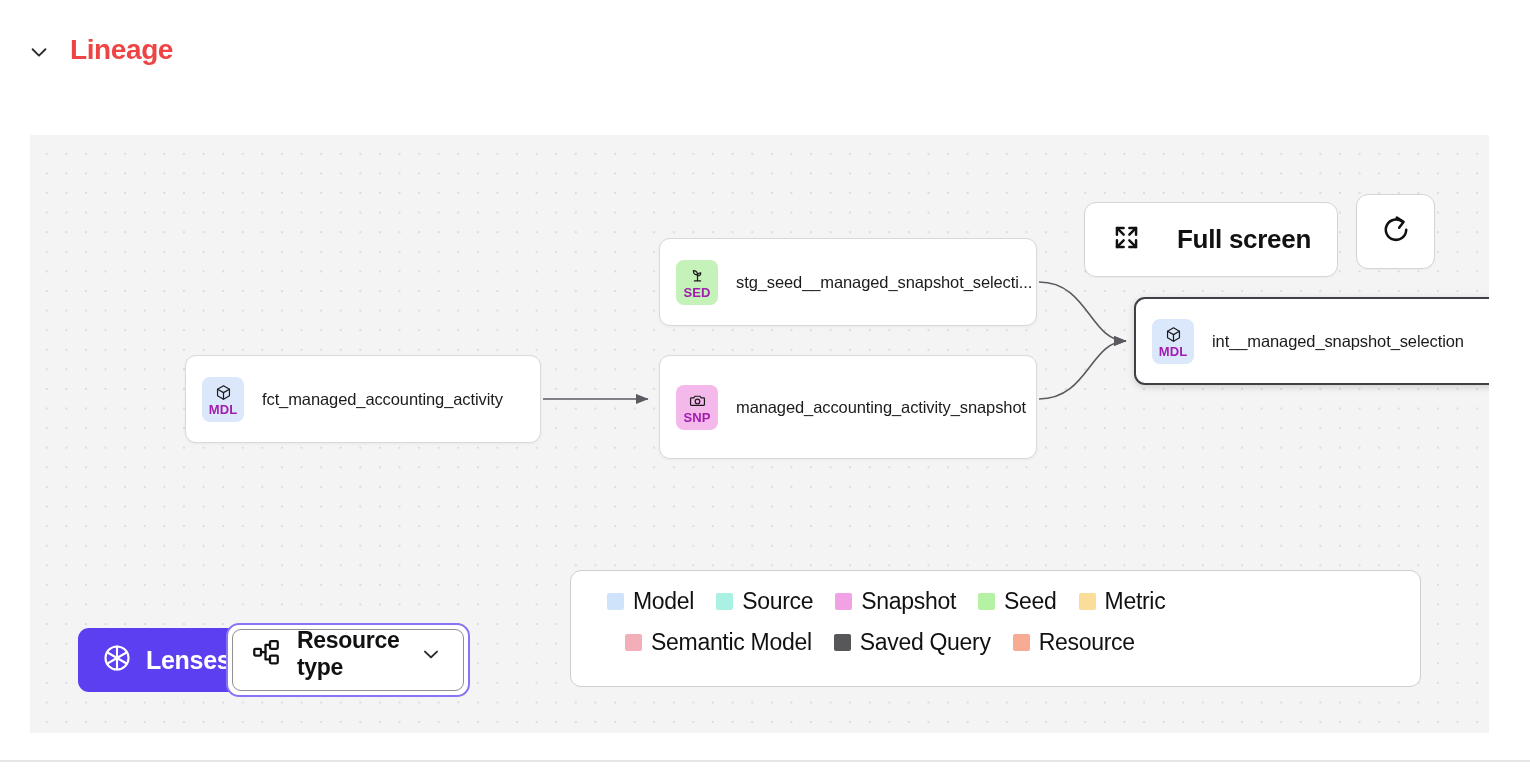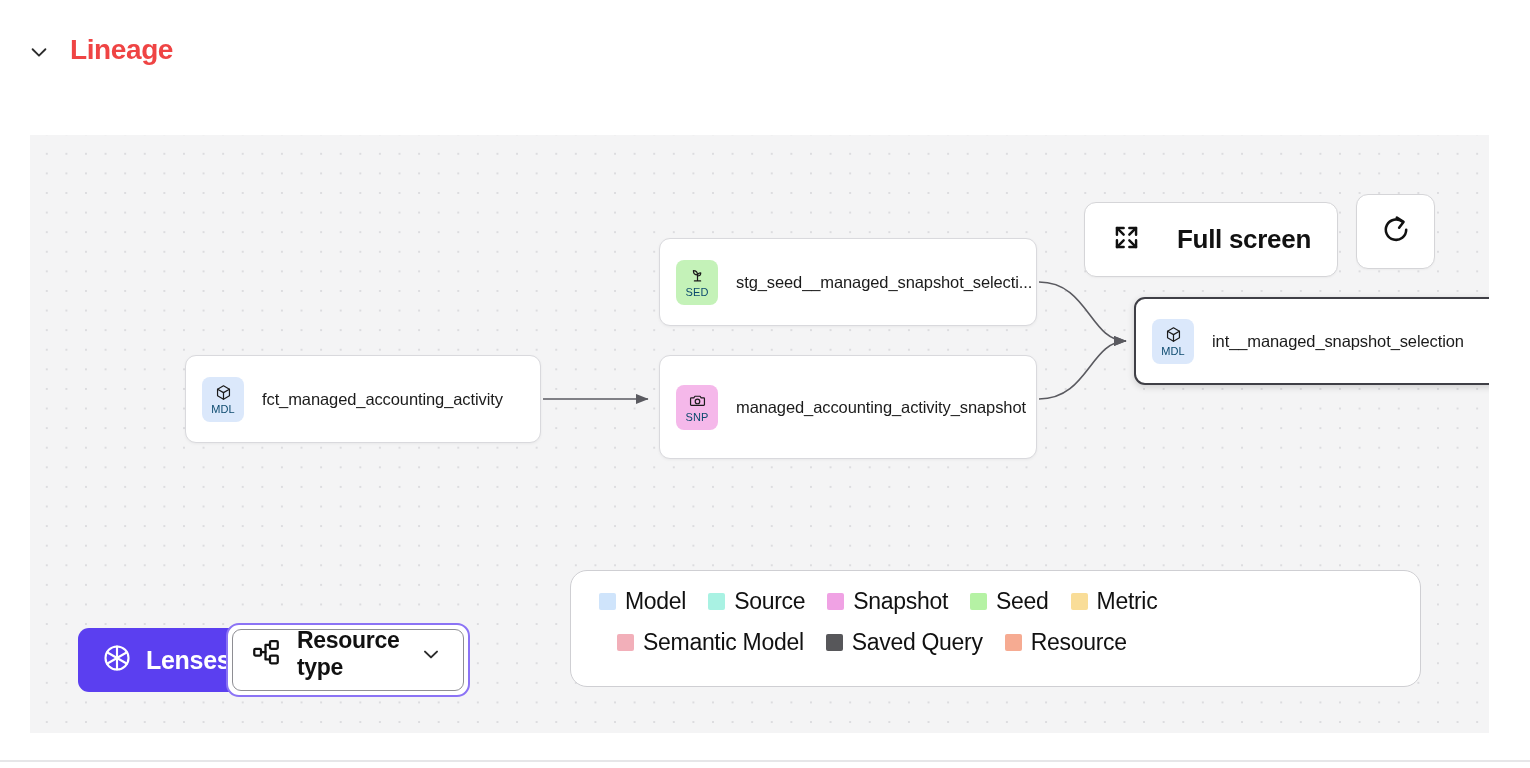--- a/index.html
+++ b/index.html
@@ -128,23 +128,23 @@
     flex-direction: column;
     align-items: center;
     justify-content: center;
     gap: 0px;
   }
   .node-badge .glyph {
     height: 20px;
     display: flex; align-items: center; justify-content: center;
   }
   .node-badge .abbr {
-    font-size: 11px;
-    font-weight: 400;
-    color: #0c4a6e;
+    font-size: 13px;
+    font-weight: 700;
+    color: #a21caf;
     line-height: 13px;
     letter-spacing: 0.1px;
   }
   .badge-mdl { background: #dbe8fb; }
   .badge-sed { background: #c4f2b8; }
   .badge-snp { background: #f5b8ea; }
   .node-label {
     font-size: 16.5px;
     color: #1b1b1b;
     margin-left: 18px;
@@ -210,22 +210,22 @@
     letter-spacing: -0.3px;
   }
 
   
   .legend {
     position: absolute;
     left: 540px; bottom: 46px;
     width: 851px; height: 117px;
     background: #ffffff;
     border: 1.5px solid #cfcfd3;
-    border-radius: 17px;
-    padding: 17px 0 0 0;
+    border-radius: 11px;
+    padding: 17px 0 0 8px;
     display: flex;
     flex-direction: column;
     gap: 14px;
   }
   .legend-row {
     display: flex;
     align-items: center;
     gap: 22px;
     padding-left: 28px;
   }

